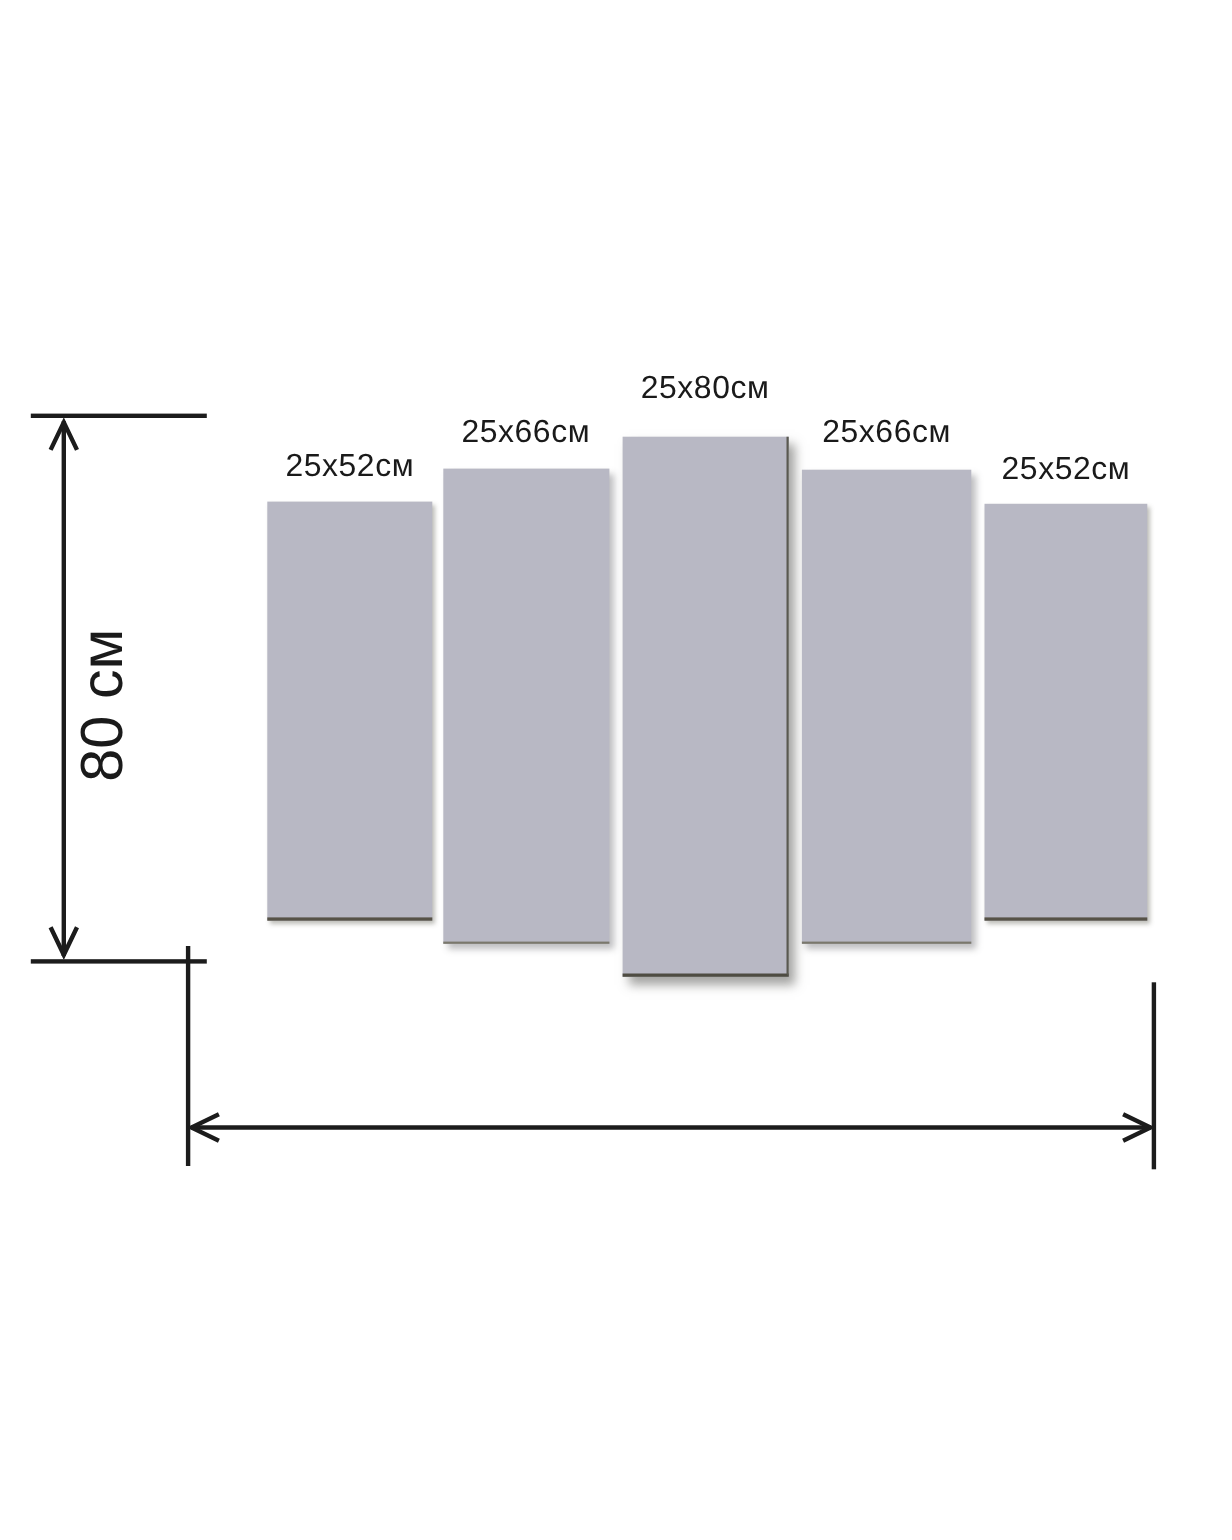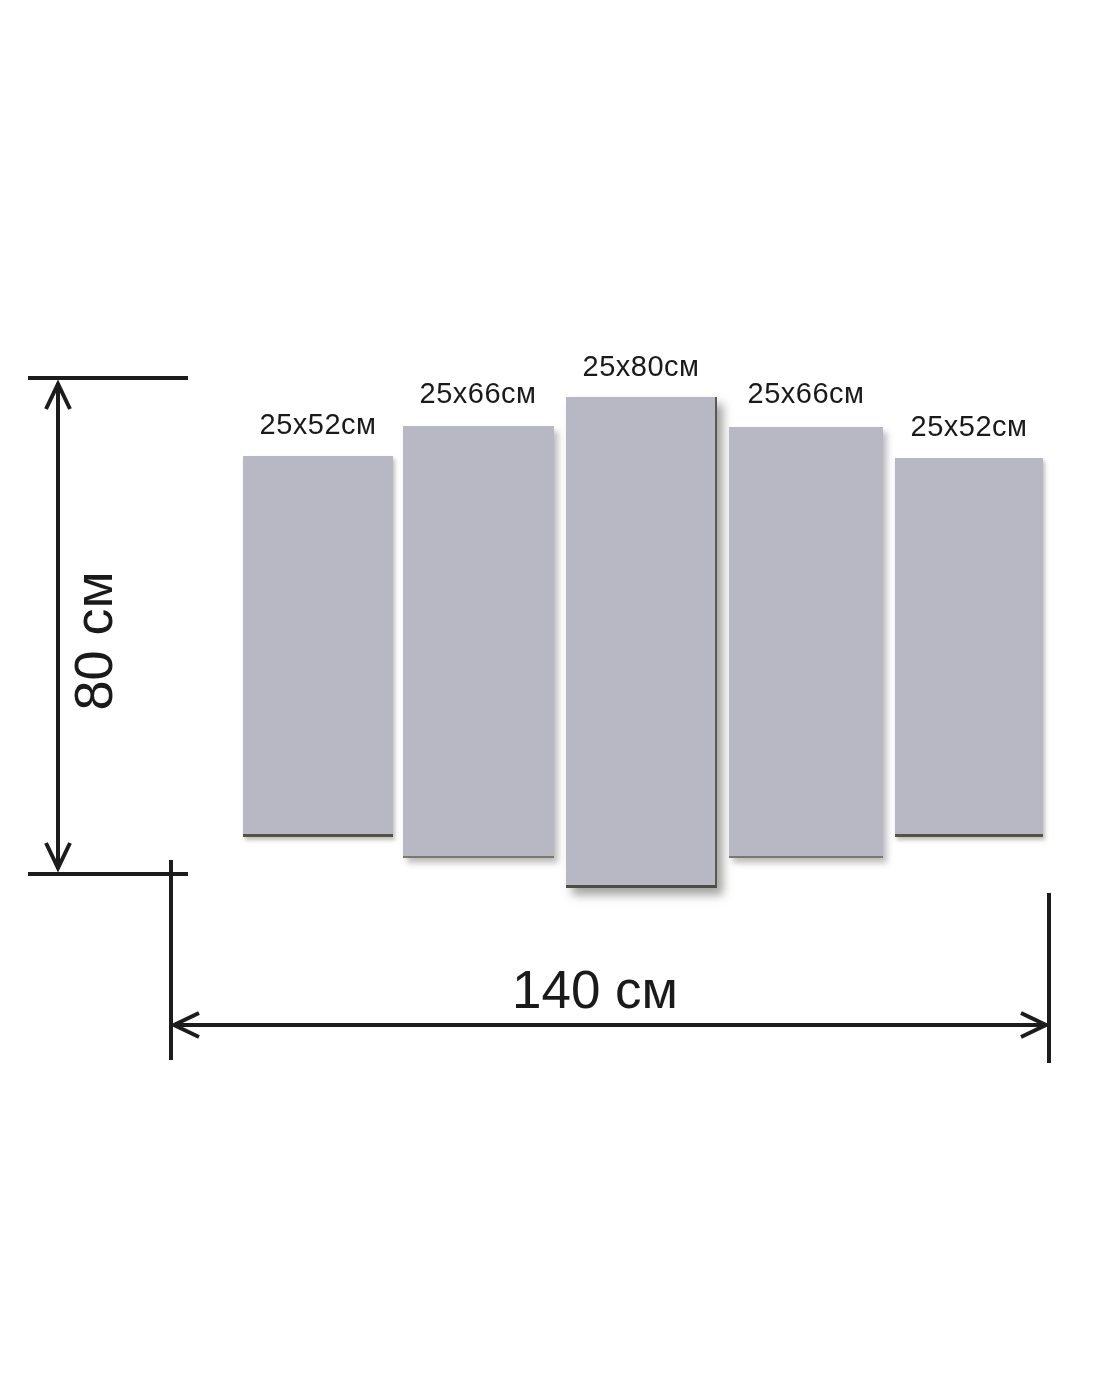--- a/index.html
+++ b/index.html
@@ -46,21 +46,21 @@
     text-align: center;
     font-size: 29px;
     font-weight: 300;
     line-height: 1;
     letter-spacing: 0.5px;
     white-space: nowrap;
     color: #1a1a1a;
   }
   .panel-label.l1 { left:208px; top:410px; }
   .panel-label.l2 { left:368px; top:379px; }
-  .panel-label.l3 { left:531px; top:352px; }
+  .panel-label.l3 { left:531px; top:339px; }
   .panel-label.l4 { left:696px; top:379px; }
   .panel-label.l5 { left:859px; top:412px; }
 
   
   .dim-cap {
     position: absolute;
     height: 4px;
     background: #1c1c1c;
   }
   .dim-tick {
@@ -114,21 +114,20 @@
   </svg>
   <div class="dim-label vlabel">80 см</div>
 
   <div class="dim-tick" style="left:169px; top:860px; height:200px;"></div>
   <div class="dim-tick" style="left:1047px; top:893px; height:170px;"></div>
   <svg class="dim-arrow" style="left:171px; top:1007px;" width="878" height="36" viewBox="0 0 878 36">
     <line x1="3" y1="18" x2="875" y2="18"></line>
     <polyline points="28,6 3,18 28,30"></polyline>
     <polyline points="850,6 875,18 850,30"></polyline>
   </svg>
-  <div class="dim-label hlabel">140 см</div>
 
   <div class="panel-label l1">25x52см</div>
   <div class="panel-label l2">25x66см</div>
   <div class="panel-label l3">25x80см</div>
   <div class="panel-label l4">25x66см</div>
   <div class="panel-label l5">25x52см</div>
 
   <div class="panel p1"></div>
   <div class="panel p2"></div>
   <div class="panel p3"></div>

